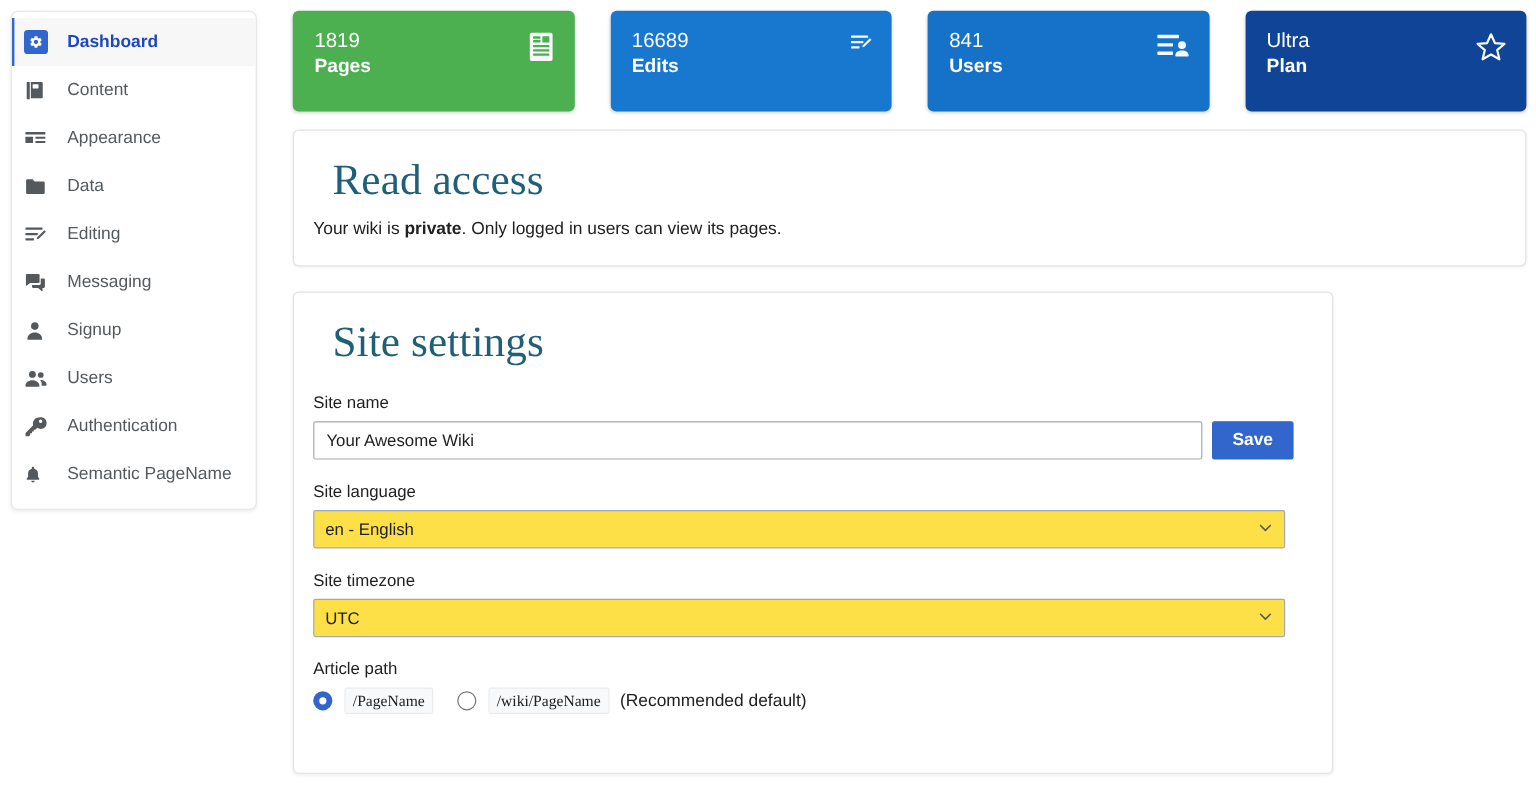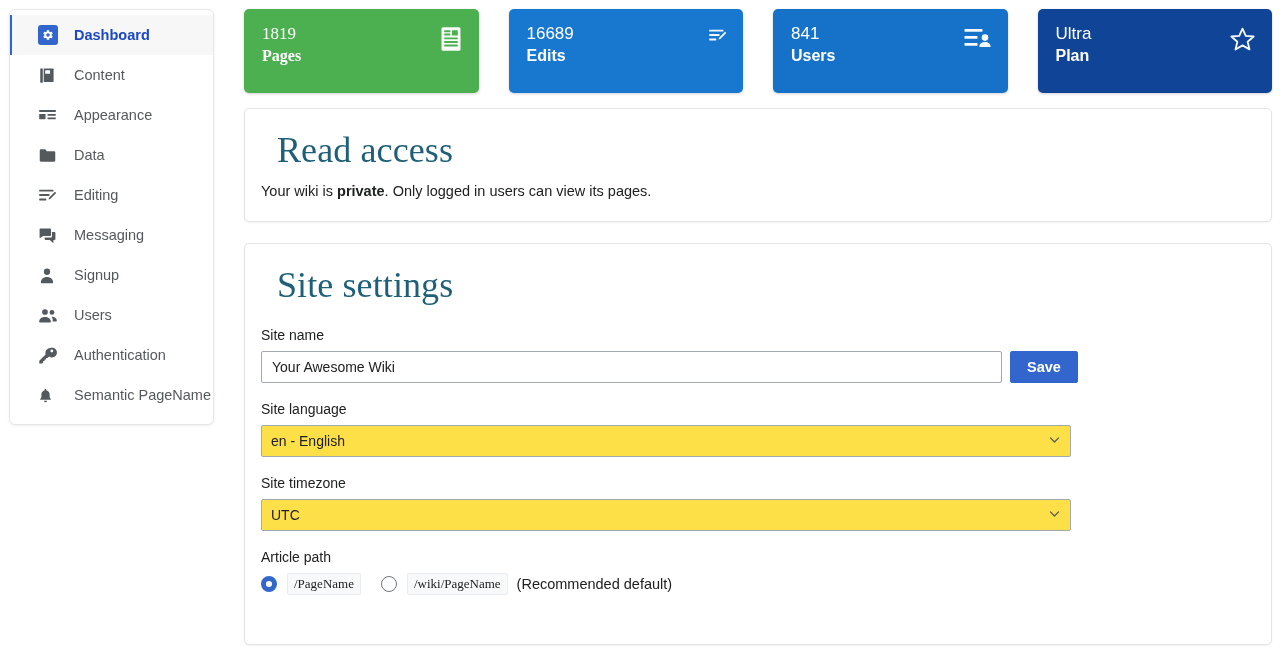--- a/index.html
+++ b/index.html
@@ -31,21 +31,21 @@
     border: 1px solid #e8e8e8;
     border-radius: 6px;
     box-shadow: 0 1px 3px rgba(0,0,0,0.07);
     padding: 5px 0 9px 0;
     overflow: hidden;
   }
   .nav-item {
     display: flex;
     align-items: center;
     height: 40px;
-    padding-left: 28px;
+    padding-left: 10px;
     color: #54595d;
     font-size: 14.5px;
     position: relative;
     cursor: pointer;
     text-decoration: none;
   }
   .nav-item .nav-icon {
     width: 22px;
     height: 20px;
     margin-right: 14px;
@@ -134,21 +134,21 @@
   #read-access-panel {
     left: 244px;
     top: 108px;
     width: 1028px;
     height: 114px;
     padding: 22px 16px 0 16px;
   }
   #site-settings-panel {
     left: 244px;
     top: 243px;
-    width: 1028px;
+    width: 867px;
     height: 402px;
     padding: 22px 16px 16px 16px;
   }
   .panel h2 {
     margin: 0 0 12px 16px;
     font-family: "Liberation Serif", serif;
     font-weight: normal;
     font-size: 36px;
     line-height: 38px;
     color: #1f5f78;
@@ -364,21 +364,21 @@
           <svg width="15" height="19" viewBox="0 0 24 24" fill="currentColor">
             <path d="M12 1.6c-.9 0-1.6.7-1.6 1.6v.9A6.6 6.6 0 0 0 5.4 10.6v4.1L3.6 17.4a.9.9 0 0 0 .76 1.4h15.3a.9.9 0 0 0 .75-1.4l-1.8-2.7v-4.1a6.6 6.6 0 0 0-5-6.5v-.9c0-.9-.7-1.6-1.6-1.6Z"></path>
             <path d="M9.6 20.2a2.4 2.4 0 0 0 4.8 0H9.6Z"></path>
           </svg>
         </span>
         <span class="nav-label">Semantic PageName</span>
       </a>
     </nav>
 
   <div class="cards" id="cards">
-      <div class="card" style="background: rgb(76, 175, 80); font-family: Liberation Serif, serif;">
+      <div class="card" style="background: rgb(76, 175, 80);">
         <div class="card-value">1819</div>
         <div class="card-label">Pages</div>
         <span class="card-icon">
           <svg width="24" height="26" viewBox="0 0 24 26" fill="currentColor">
             <rect x="2.5" y="1.2" width="19" height="23.6" rx="1.6"></rect>
             <rect x="5.2" y="4.2" width="6.2" height="2" rx="0.4" fill="#4caf50"></rect>
             <rect x="5.2" y="7.4" width="6.2" height="2" rx="0.4" fill="#4caf50"></rect>
             <rect x="13" y="4.2" width="5.8" height="5.2" rx="0.5" fill="#4caf50"></rect>
             <rect x="5.2" y="11.4" width="13.6" height="1.9" rx="0.4" fill="#4caf50"></rect>
             <rect x="5.2" y="15" width="13.6" height="1.9" rx="0.4" fill="#4caf50"></rect>

